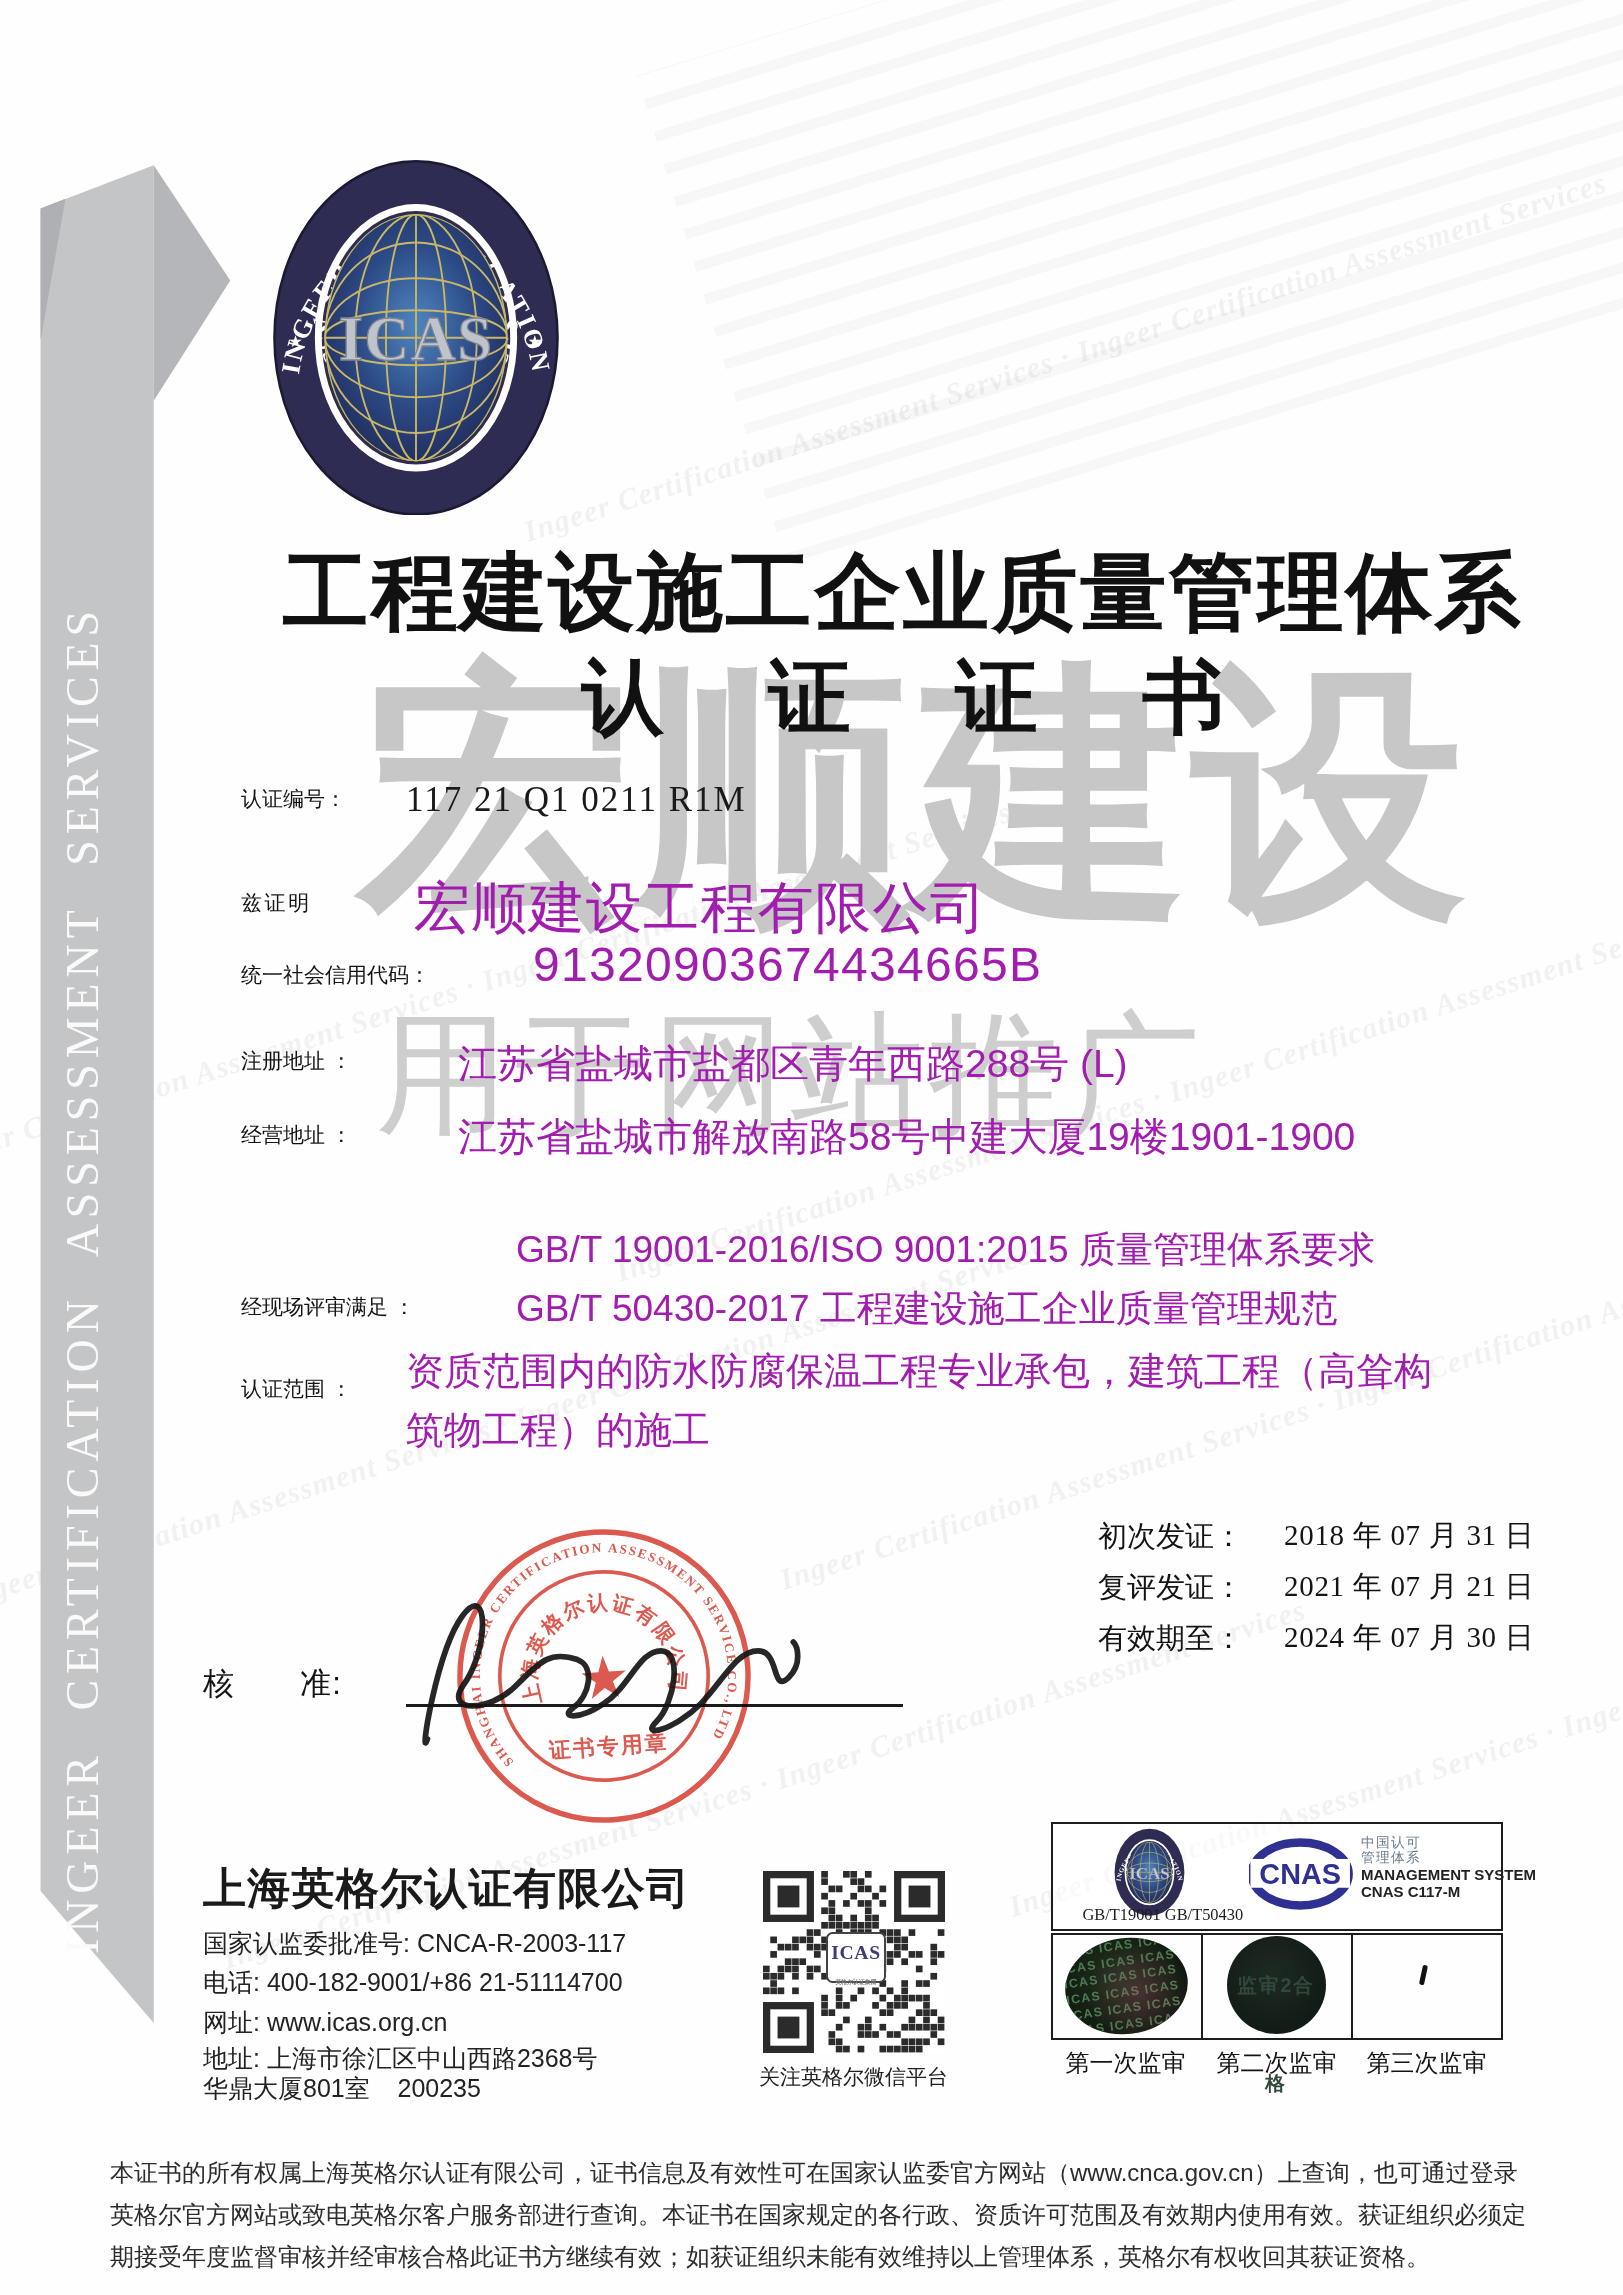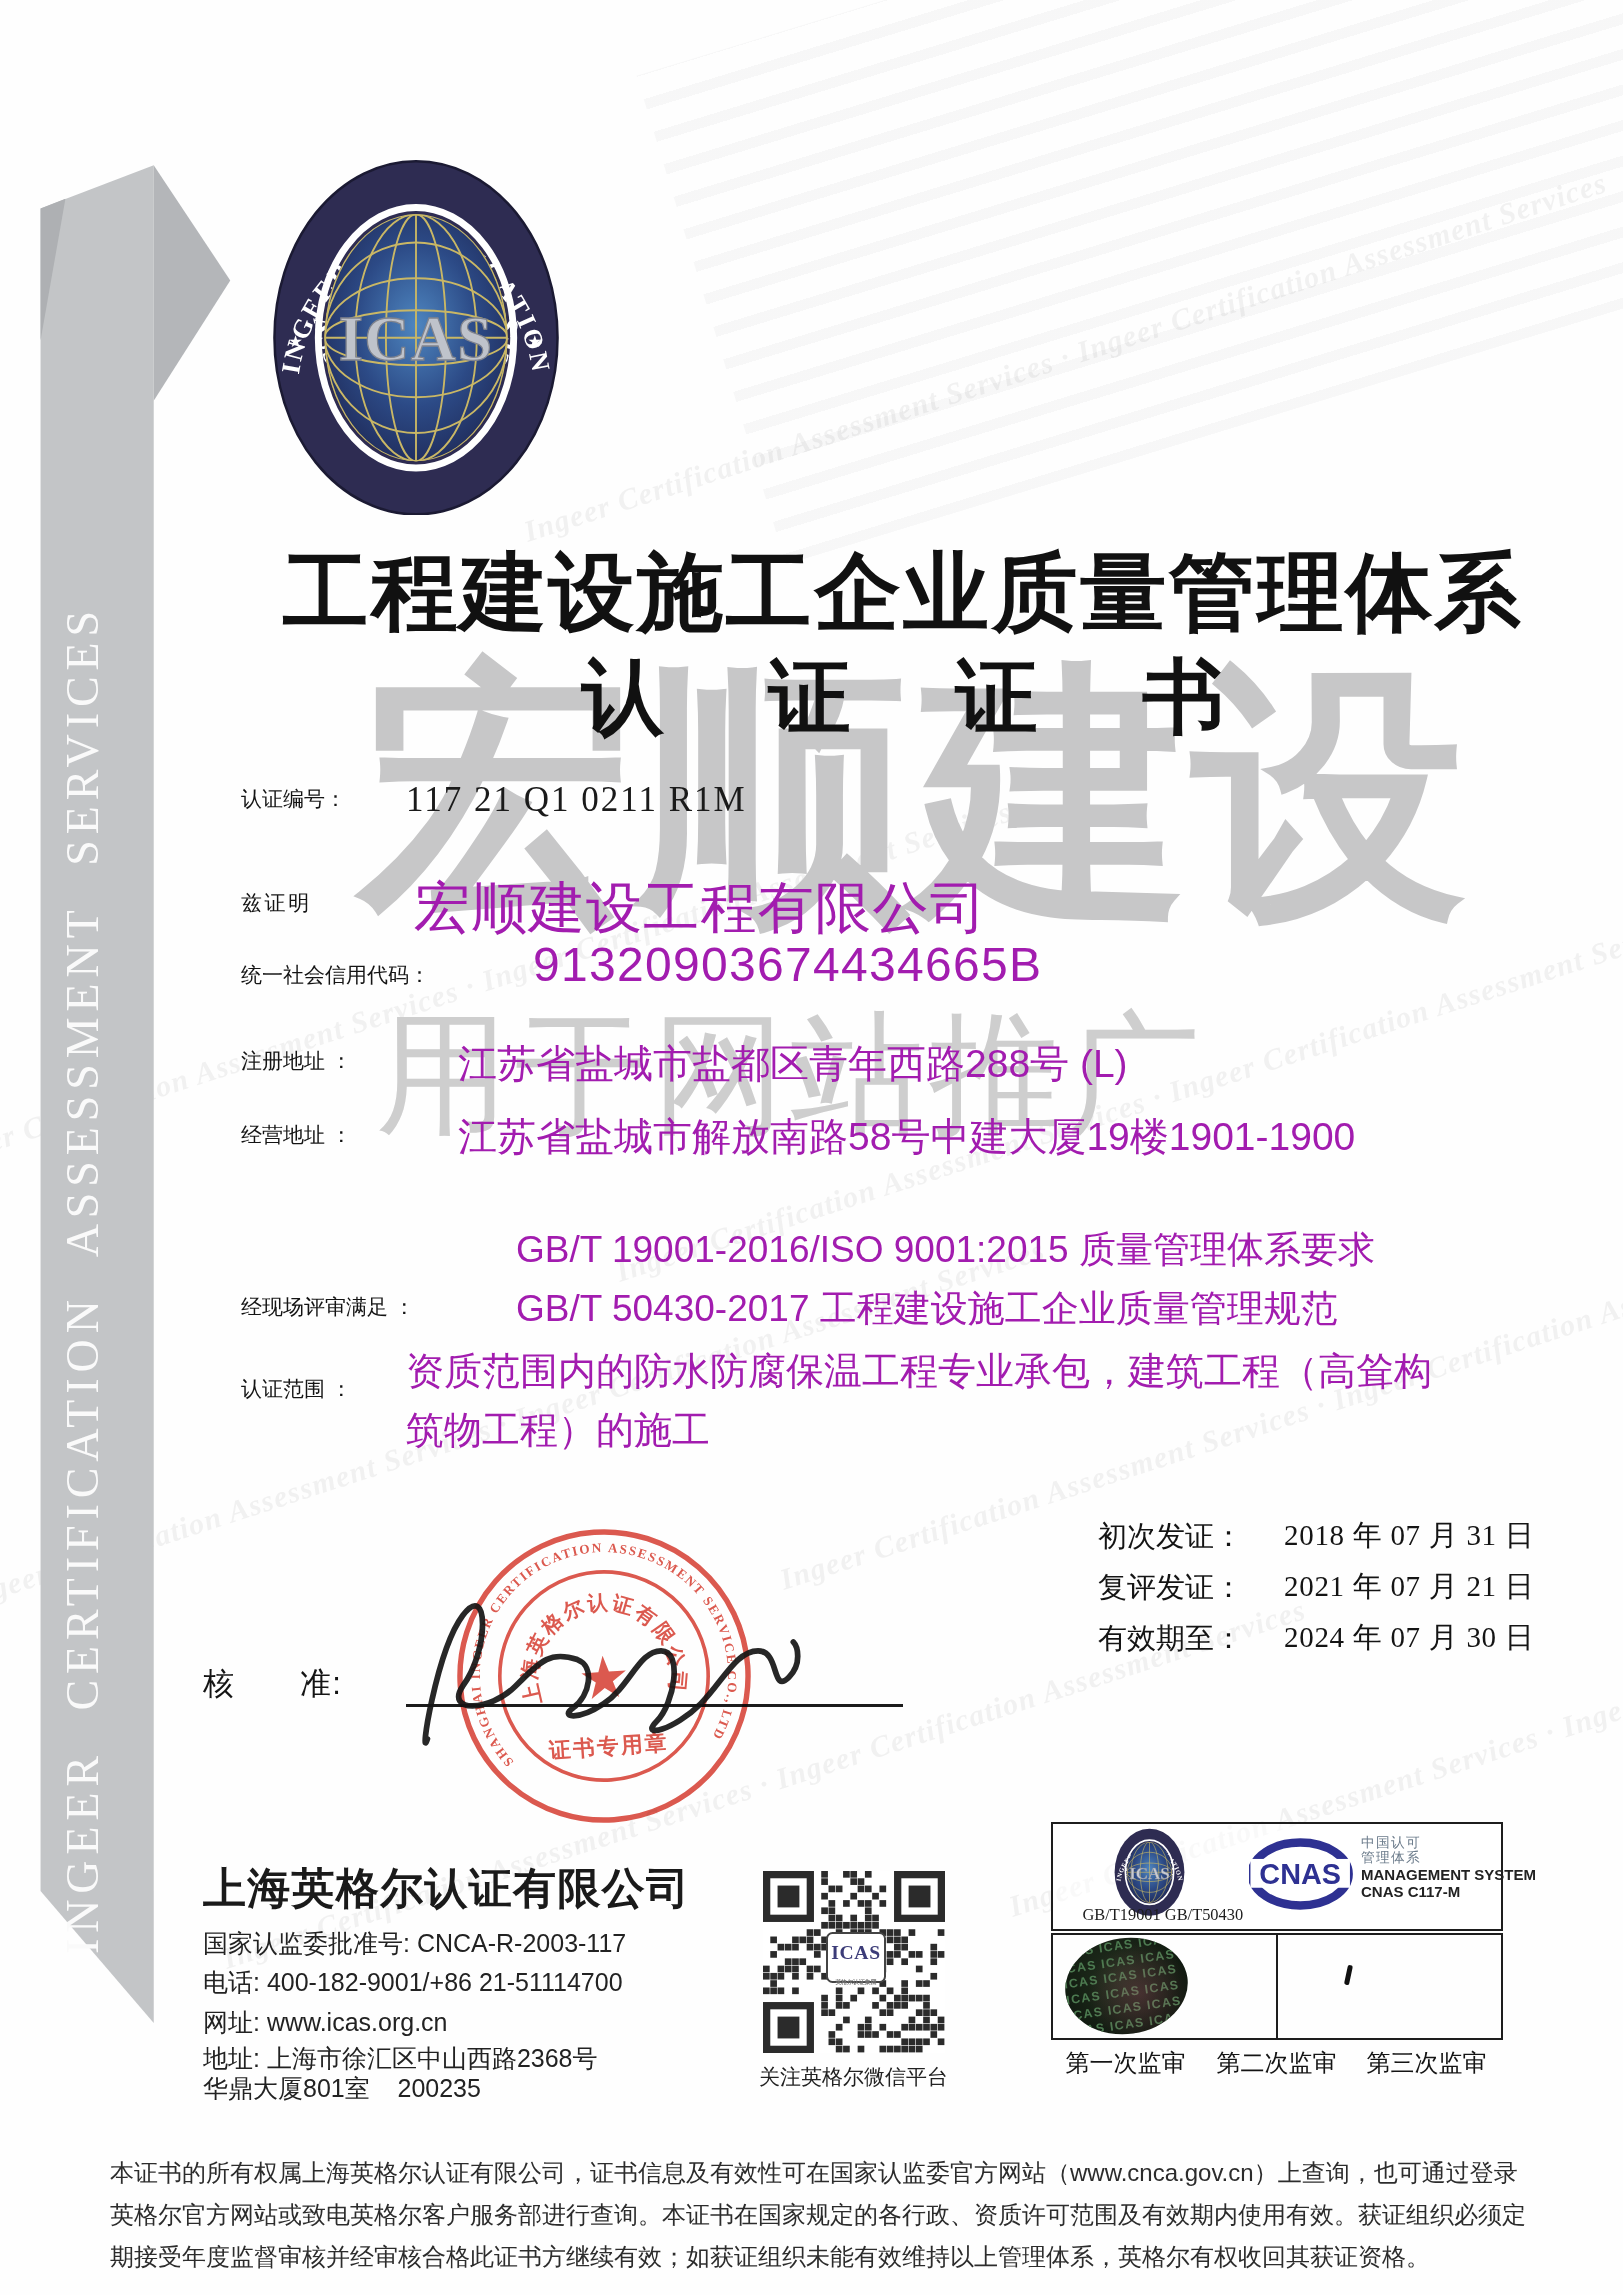--- a/index.html
+++ b/index.html
@@ -490,20 +490,23 @@
     <div class="cnas-en">MANAGEMENT SYSTEM</div>
     <div class="cnas-en">CNAS C117-M</div>
   </div>
 </div>
 
 <div class="abs acc-box2">
   <div class="acc-cell">
     <div class="sticker1">ICAS ICAS ICAS ICAS ICAS ICAS ICAS ICAS ICAS ICAS ICAS ICAS ICAS ICAS ICAS ICAS ICAS ICAS ICAS ICAS ICAS ICAS ICAS ICAS ICAS ICAS ICAS ICAS</div>
   </div>
   <div class="acc-cell">
+    <div class="sticker2">监审2合格</div>
+  </div>
+  <div class="acc-cell">
     <div class="sticker3-mark"></div>
   </div>
 </div>
 <div class="abs audit-caption ac0">第一次监审</div>
 <div class="abs audit-caption ac1">第二次监审</div>
 <div class="abs audit-caption ac2">第三次监审</div>
 
 <div class="abs footer-line fl0">本证书的所有权属上海英格尔认证有限公司，证书信息及有效性可在国家认监委官方网站（www.cnca.gov.cn）上查询，也可通过登录</div>
 <div class="abs footer-line fl1">英格尔官方网站或致电英格尔客户服务部进行查询。本证书在国家规定的各行政、资质许可范围及有效期内使用有效。获证组织必须定</div>
 <div class="abs footer-line fl2">期接受年度监督审核并经审核合格此证书方继续有效；如获证组织未能有效维持以上管理体系，英格尔有权收回其获证资格。</div>

